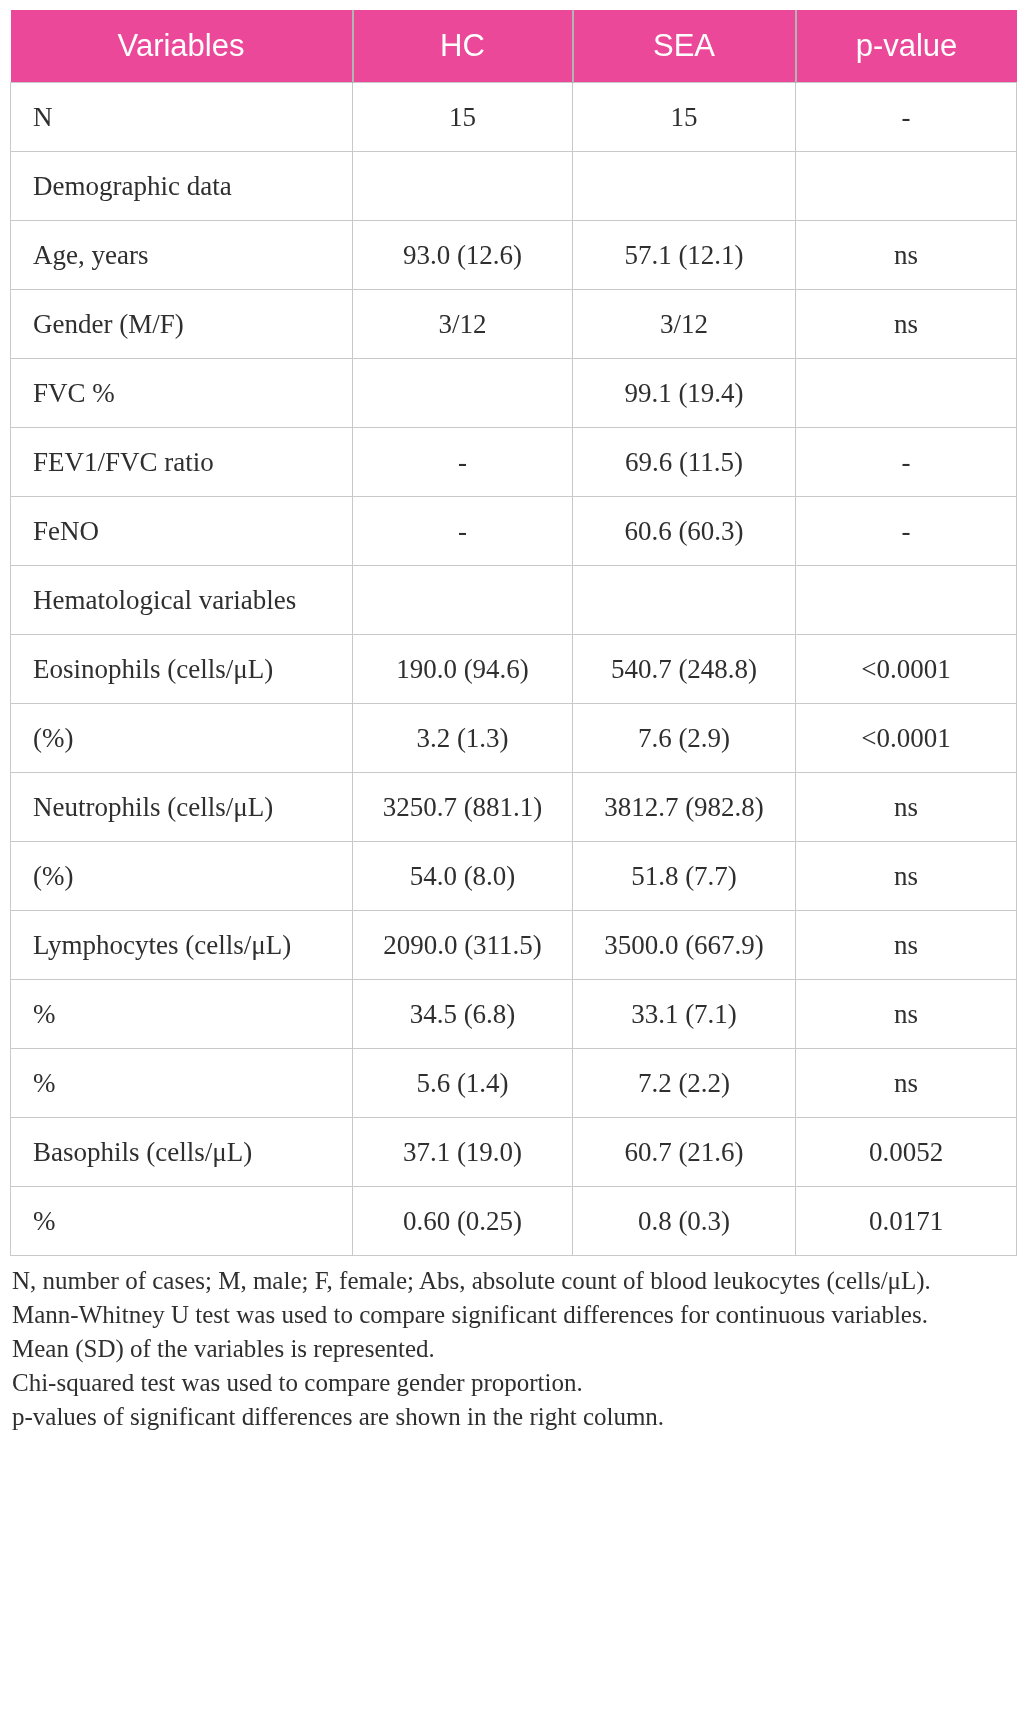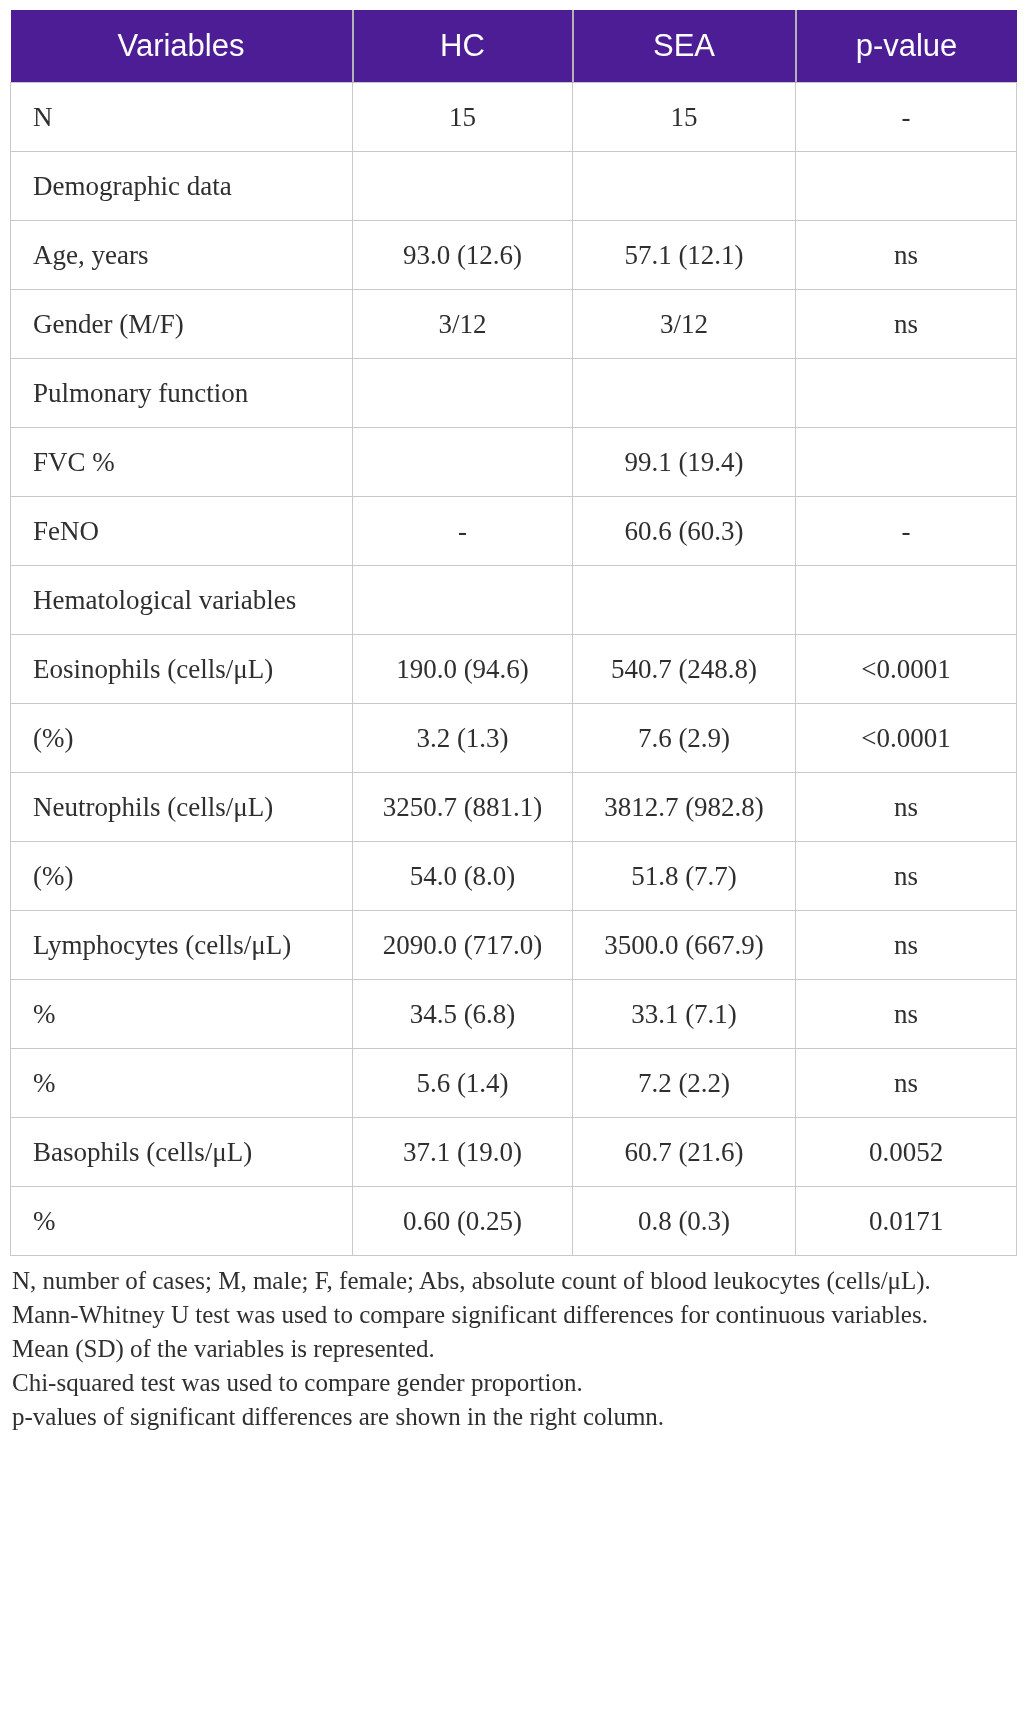--- a/index.html
+++ b/index.html
@@ -19,21 +19,21 @@
     border-collapse: collapse;
     table-layout: fixed;
     width: 1006px;
   }
   table.comparison col.c0 { width: 342px; }
   table.comparison col.c1 { width: 220px; }
   table.comparison col.c2 { width: 223px; }
   table.comparison col.c3 { width: 221px; }
 
   table.comparison th {
-    background: #4c1d95;
+    background: #ec4899;
     color: #ffffff;
     font-family: "Liberation Sans", sans-serif;
     font-weight: 400;
     font-size: 31px;
     height: 72px;
     text-align: center;
     vertical-align: middle;
     border-left: 2px solid #b3b3b3;
     padding: 0;
   }
@@ -110,30 +110,30 @@
           <td>57.1 (12.1)</td>
           <td>ns</td>
         </tr>
         <tr>
           <td>Gender (M/F)</td>
           <td>3/12</td>
           <td>3/12</td>
           <td>ns</td>
         </tr>
         <tr>
-          <td>Pulmonary function</td>
-          <td></td>
-          <td></td>
-          <td></td>
-        </tr>
-        <tr>
           <td>FVC %</td>
           <td></td>
           <td>99.1 (19.4)</td>
           <td></td>
+        </tr>
+        <tr>
+          <td>FEV1/FVC ratio</td>
+          <td>-</td>
+          <td>69.6 (11.5)</td>
+          <td>-</td>
         </tr>
         <tr>
           <td>FeNO</td>
           <td>-</td>
           <td>60.6 (60.3)</td>
           <td>-</td>
         </tr>
         <tr>
           <td>Hematological variables</td>
           <td></td>
@@ -159,21 +159,21 @@
           <td>ns</td>
         </tr>
         <tr>
           <td>(%)</td>
           <td>54.0 (8.0)</td>
           <td>51.8 (7.7)</td>
           <td>ns</td>
         </tr>
         <tr>
           <td>Lymphocytes (cells/μL)</td>
-          <td>2090.0 (717.0)</td>
+          <td>2090.0 (311.5)</td>
           <td>3500.0 (667.9)</td>
           <td>ns</td>
         </tr>
         <tr>
           <td>%</td>
           <td>34.5 (6.8)</td>
           <td>33.1 (7.1)</td>
           <td>ns</td>
         </tr>
         <tr>

